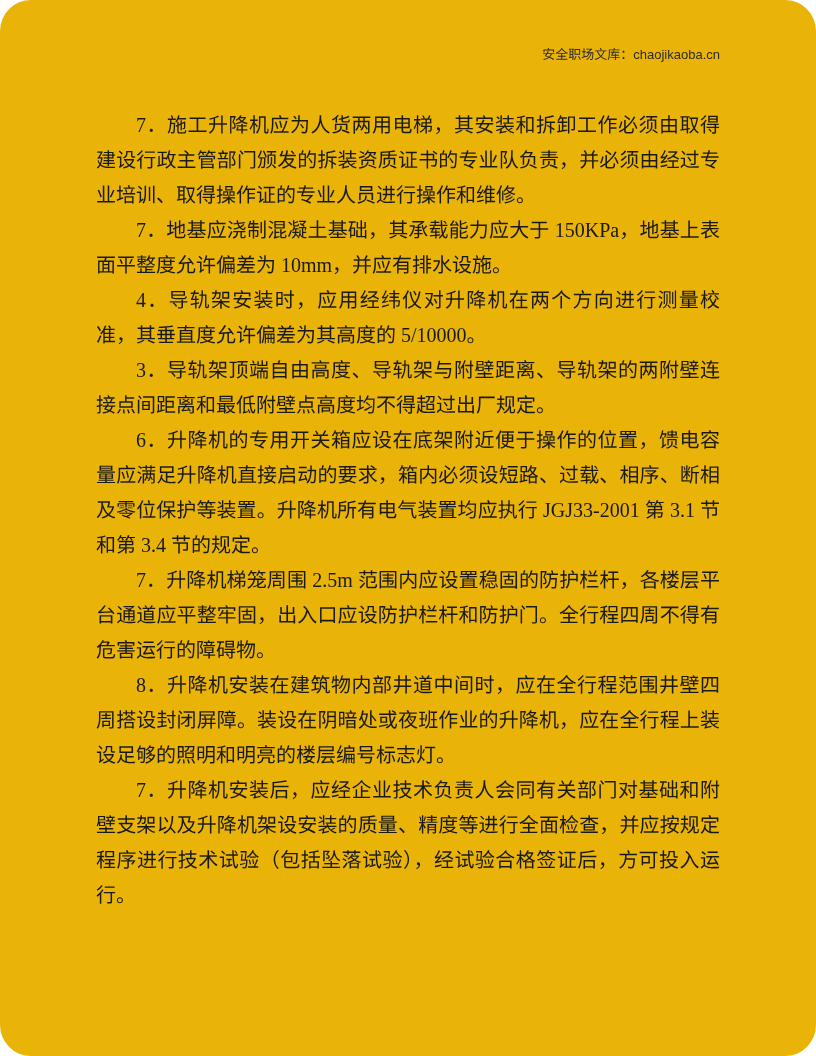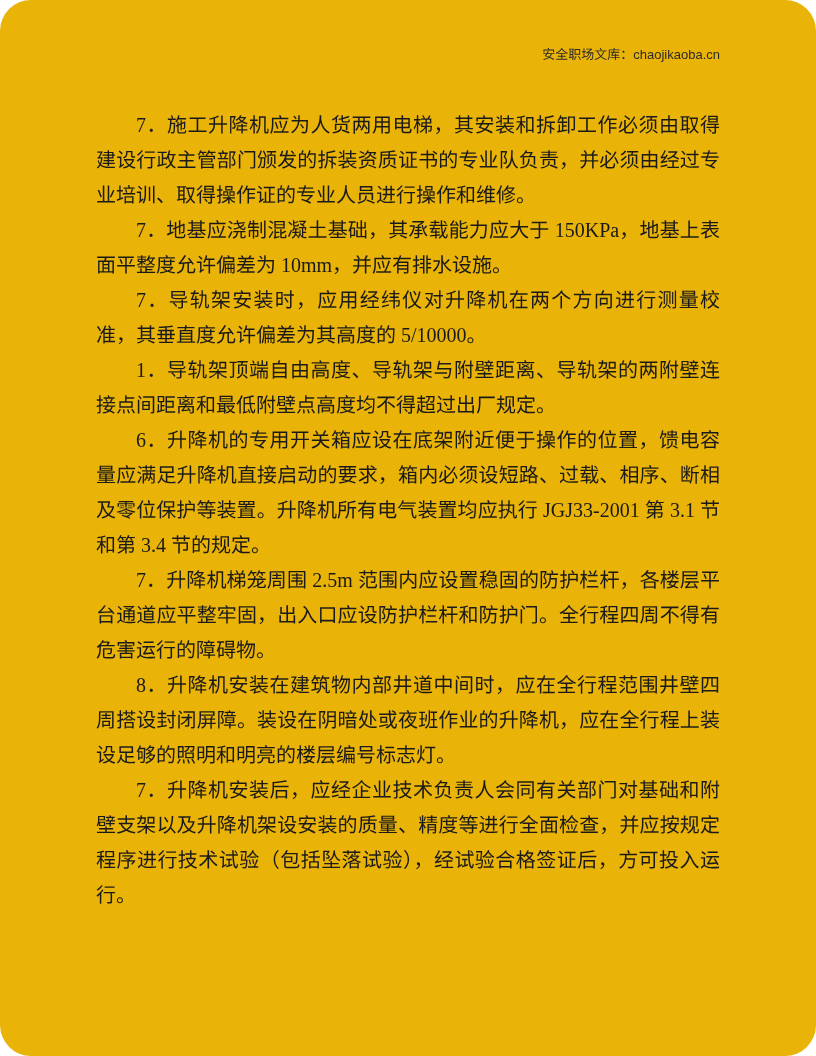--- a/index.html
+++ b/index.html
@@ -46,20 +46,20 @@
 </head>
 <body>
 
 <div class="page">
   <div class="page-header">
     <span>安全职场文库：chaojikaoba.cn</span>
   </div>
   <div class="doc-body">
     <p>7．施工升降机应为人货两用电梯，其安装和拆卸工作必须由取得建设行政主管部门颁发的拆装资质证书的专业队负责，并必须由经过专业培训、取得操作证的专业人员进行操作和维修。</p>
     <p>7．地基应浇制混凝土基础，其承载能力应大于 150KPa，地基上表面平整度允许偏差为 10mm，并应有排水设施。</p>
-    <p>7．导轨架安装时，应用经纬仪对升降机在两个方向进行测量校准，其垂直度允许偏差为其高度的 5/10000。</p>
-    <p>1．导轨架顶端自由高度、导轨架与附壁距离、导轨架的两附壁连接点间距离和最低附壁点高度均不得超过出厂规定。</p>
+    <p>4．导轨架安装时，应用经纬仪对升降机在两个方向进行测量校准，其垂直度允许偏差为其高度的 5/10000。</p>
+    <p>3．导轨架顶端自由高度、导轨架与附壁距离、导轨架的两附壁连接点间距离和最低附壁点高度均不得超过出厂规定。</p>
     <p>6．升降机的专用开关箱应设在底架附近便于操作的位置，馈电容量应满足升降机直接启动的要求，箱内必须设短路、过载、相序、断相及零位保护等装置。升降机所有电气装置均应执行 JGJ33-2001 第 3.1 节和第 3.4 节的规定。</p>
     <p>7．升降机梯笼周围 2.5m 范围内应设置稳固的防护栏杆，各楼层平台通道应平整牢固，出入口应设防护栏杆和防护门。全行程四周不得有危害运行的障碍物。</p>
     <p>8．升降机安装在建筑物内部井道中间时，应在全行程范围井壁四周搭设封闭屏障。装设在阴暗处或夜班作业的升降机，应在全行程上装设足够的照明和明亮的楼层编号标志灯。</p>
     <p>7．升降机安装后，应经企业技术负责人会同有关部门对基础和附壁支架以及升降机架设安装的质量、精度等进行全面检查，并应按规定程序进行技术试验（包括坠落试验），经试验合格签证后，方可投入运行。</p>
   </div>
 </div>
 
 </body></html>

